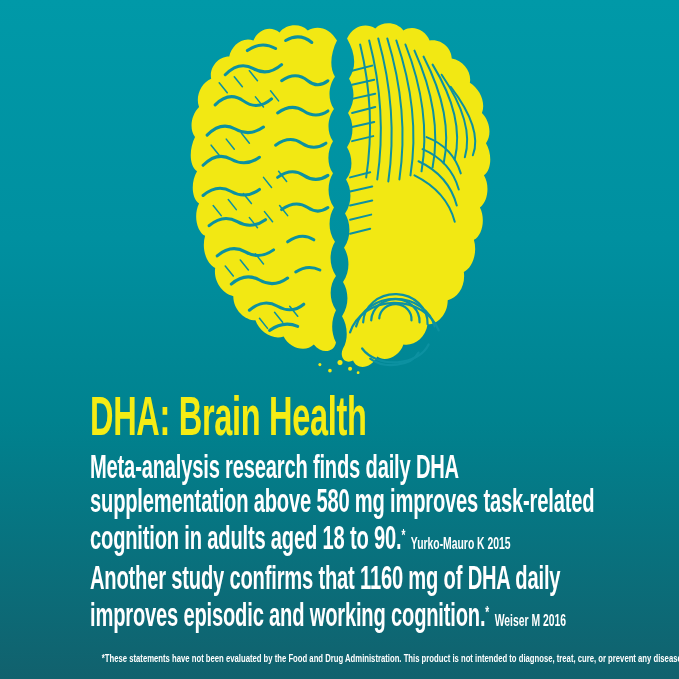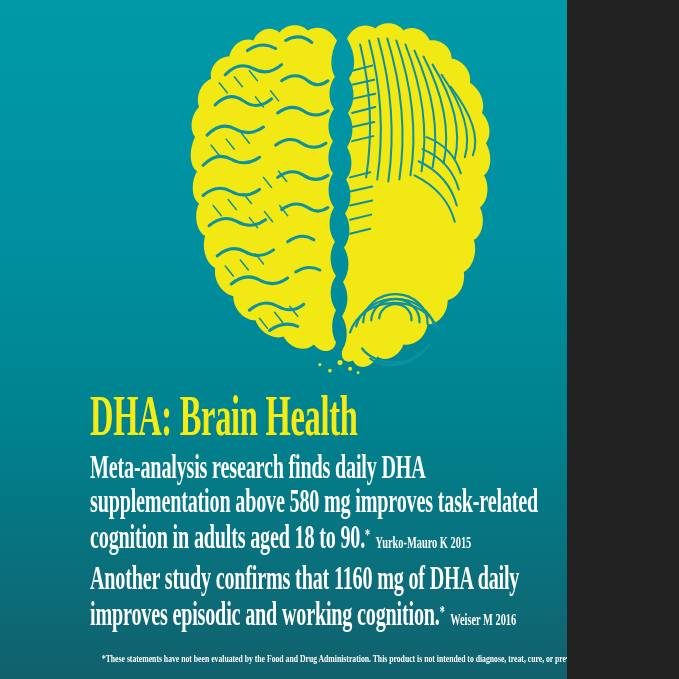--- a/index.html
+++ b/index.html
@@ -1,19 +1,19 @@
 <!DOCTYPE html>
 <html><head>
 <meta charset="utf-8">
 <style>
   html,body{margin:0;padding:0;background:#222;}
   .canvas{
-    position:relative;width:567px;height:679px;overflow:hidden;
+    position:relative;width:679px;height:679px;overflow:hidden;
     background:linear-gradient(180deg,#0099a8 0%,#0090a0 35%,#00828f 62%,#11616d 100%);
-    font-family:Liberation Serif, serif;
+    font-family:Liberation Sans, sans-serif;
   }
   .brain{position:absolute;left:189px;top:16px;width:302px;height:358px;}
   .heading{
     position:absolute;left:90px;top:388px;margin:0;
     font-size:56px;font-weight:700;line-height:1;white-space:nowrap;
     color:#f5ec14;transform:scaleX(0.58);transform-origin:left top;
     letter-spacing:-0.5px;
   }
   .para{
     position:absolute;left:90px;margin:0;

